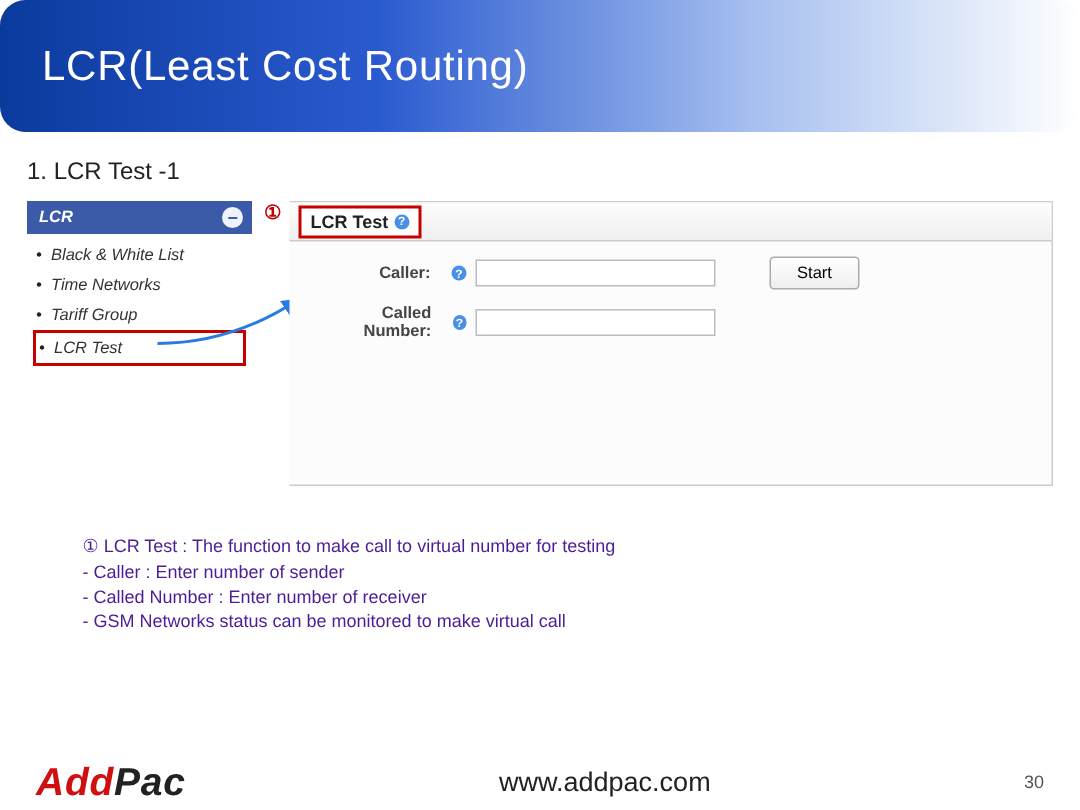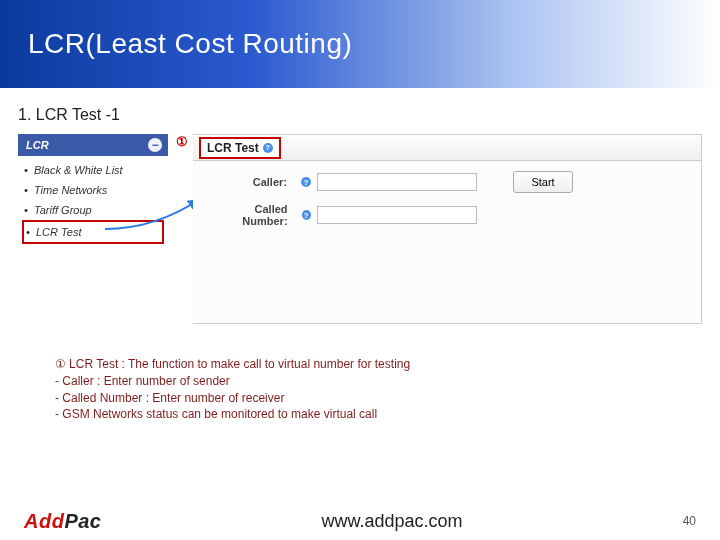--- a/index.html
+++ b/index.html
@@ -1,21 +1,21 @@
 <!DOCTYPE html>
 <html><head>
 <meta charset="utf-8">
 <style>
   * { box-sizing: border-box; margin: 0; padding: 0; }
   html, body { width: 720px; height: 540px; font-family: Arial, sans-serif; background: #fff; overflow: hidden; }
   .slide { width: 720px; height: 540px; position: relative; }
   .title-bar {
     width: 100%; height: 88px;
     background: linear-gradient(to right, #0b3a9d 0%, #2a5acf 35%, #a7c0f0 70%, #ffffff 100%);
-    display: flex; align-items: center; padding-left: 28px;
+    display: flex; align-items: center; padding-left: 28px; border-radius: 17px;
   }
   .title-bar h1 { color: #fff; font-size: 28px; font-weight: 400; letter-spacing: .5px; }
   .section-heading { font-size: 16px; color: #222; margin: 18px 0 10px 18px; font-weight: 400; }
   .screenshot-area { position: relative; margin-left: 18px; margin-right: 18px; height: 190px; }
   
   .lcr-sidebar { position: absolute; left: 0; top: 0; width: 150px; font-size: 11px; font-style: italic; }
   .lcr-head { background: #3b5aa8; color: #fff; height: 22px; display: flex; align-items: center; justify-content: space-between; padding: 0 6px 0 8px; font-weight: 700; }
   .collapse-circle { width: 14px; height: 14px; border-radius: 50%; background: #eef2fb; color: #3b5aa8; display: flex; align-items: center; justify-content: center; font-size: 12px; font-weight: 700; }
   .lcr-menu { list-style: none; padding: 4px 4px 8px 4px; background: #fff; }
   .lcr-menu li { padding: 4px 2px 4px 12px; color: #333; position: relative; }
@@ -29,25 +29,25 @@
   
   .main-panel { position: absolute; left: 175px; right: 0; top: 0; bottom: 0; border: 1px solid #ccc; border-left: none; background: #fcfcfc; }
   .panel-header { height: 26px; background: linear-gradient(#fdfdfd,#efefef); border-bottom: 1px solid #ccc; display: flex; align-items: center; padding-left: 6px; }
   .header-chip { border: 2px solid #c40000; padding: 2px 6px; font-size: 12px; font-weight: 700; color: #222; background: #fff; display: inline-flex; align-items: center; gap: 4px; }
   .help-dot { width: 10px; height: 10px; border-radius: 50%; background: #4a8fe6; color: #fff; font-size: 8px; display: inline-flex; align-items: center; justify-content: center; }
   .form-row { display: flex; align-items: center; gap: 6px; padding: 10px 0 0 18px; font-size: 11px; color: #333; }
   .form-row label { width: 100px; text-align: right; font-weight: 700; color: #444; display: inline-flex; justify-content: flex-end; align-items: center; gap: 14px; }
   .txt { border: 1px solid #bbb; height: 18px; width: 160px; background: #fff; }
   .btn-start { margin-left: 30px; height: 22px; width: 60px; font-size: 11px; border: 1px solid #aaa; background: linear-gradient(#fff,#eee); border-radius: 3px; cursor: pointer; }
   
-  .desc { position: absolute; left: 55px; top: 356px; right: 55px; font-size: 12px; color: #7f1d1d; line-height: 1.4; }
+  .desc { position: absolute; left: 55px; top: 356px; right: 55px; font-size: 12px; color: #4c1d95; line-height: 1.4; }
   .desc .line { display: block; }
   
   .footer { position: absolute; left: 0; bottom: 0; width: 100%; height: 38px; display: flex; align-items: center; justify-content: space-between; padding: 0 24px; }
-  .brand { font-weight: 900; font-style: italic; font-size: 20px; letter-spacing: .5px; }
+  .brand { font-weight: 900; font-style: italic; font-size: 26px; letter-spacing: .5px; }
   .brand .add { color: #d01010; }
   .brand .pac { color: #222; }
   .foot-url { font-size: 18px; color: #222; }
   .pagenum { font-size: 12px; color: #555; }
 </style>
 </head>
 <body>
 <div class="slide">
 
   <div class="title-bar">
@@ -113,16 +113,16 @@
     <span class="line">- Caller : Enter number of sender</span>
     <span class="line">- Called Number : Enter number of receiver</span>
     <span class="line">- GSM Networks status can be monitored to make virtual call</span>
   </div>
 
   <div class="footer">
     <div class="brand">
       <span class="add">Add</span><span class="pac">Pac</span>
     </div>
     <div class="foot-url">www.addpac.com</div>
-    <div class="pagenum">40</div>
+    <div class="pagenum">30</div>
   </div>
 
 </div>
 
 </body></html>

